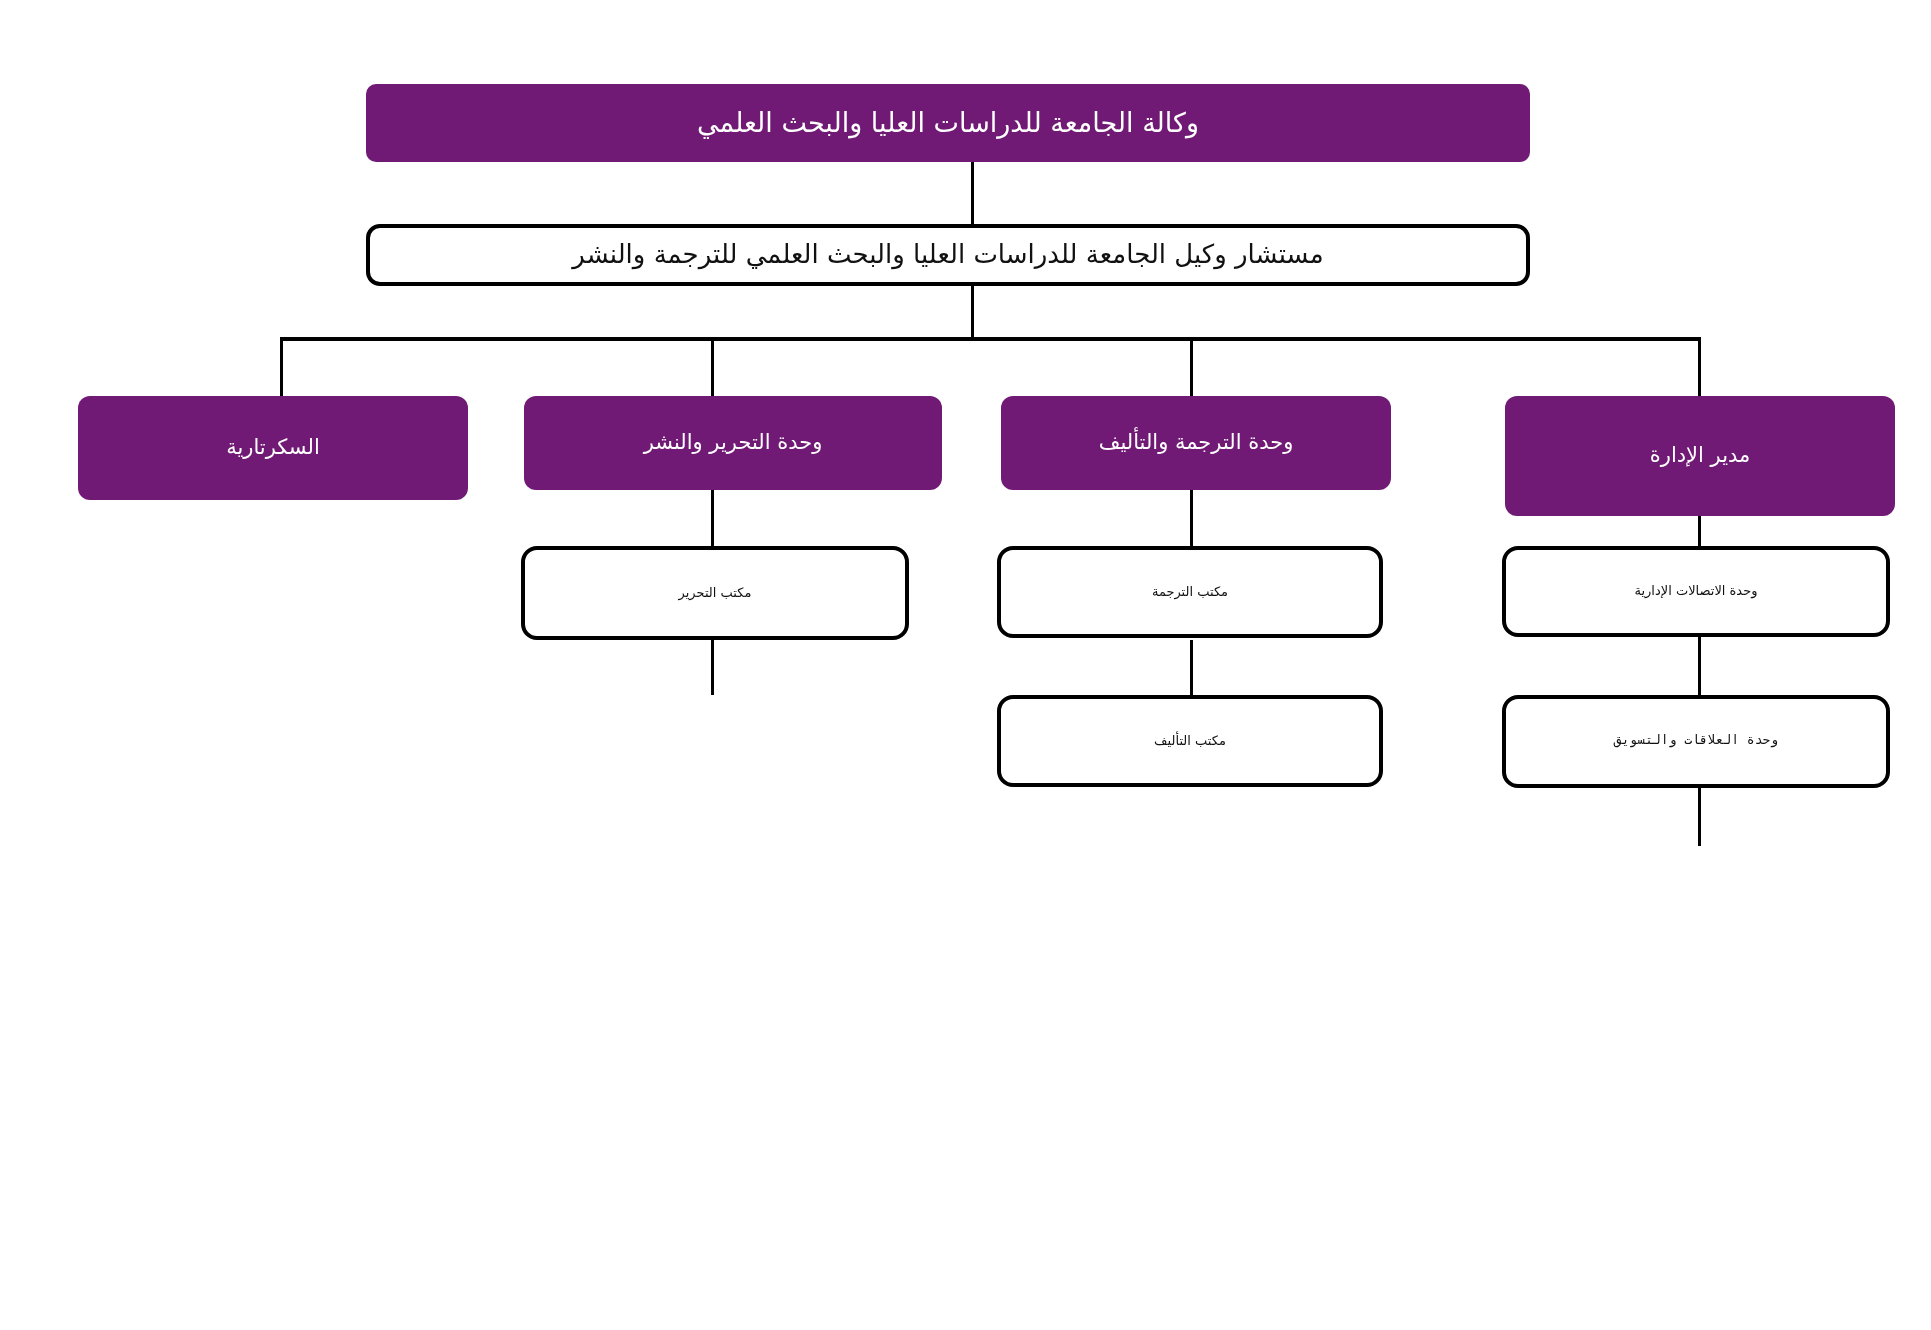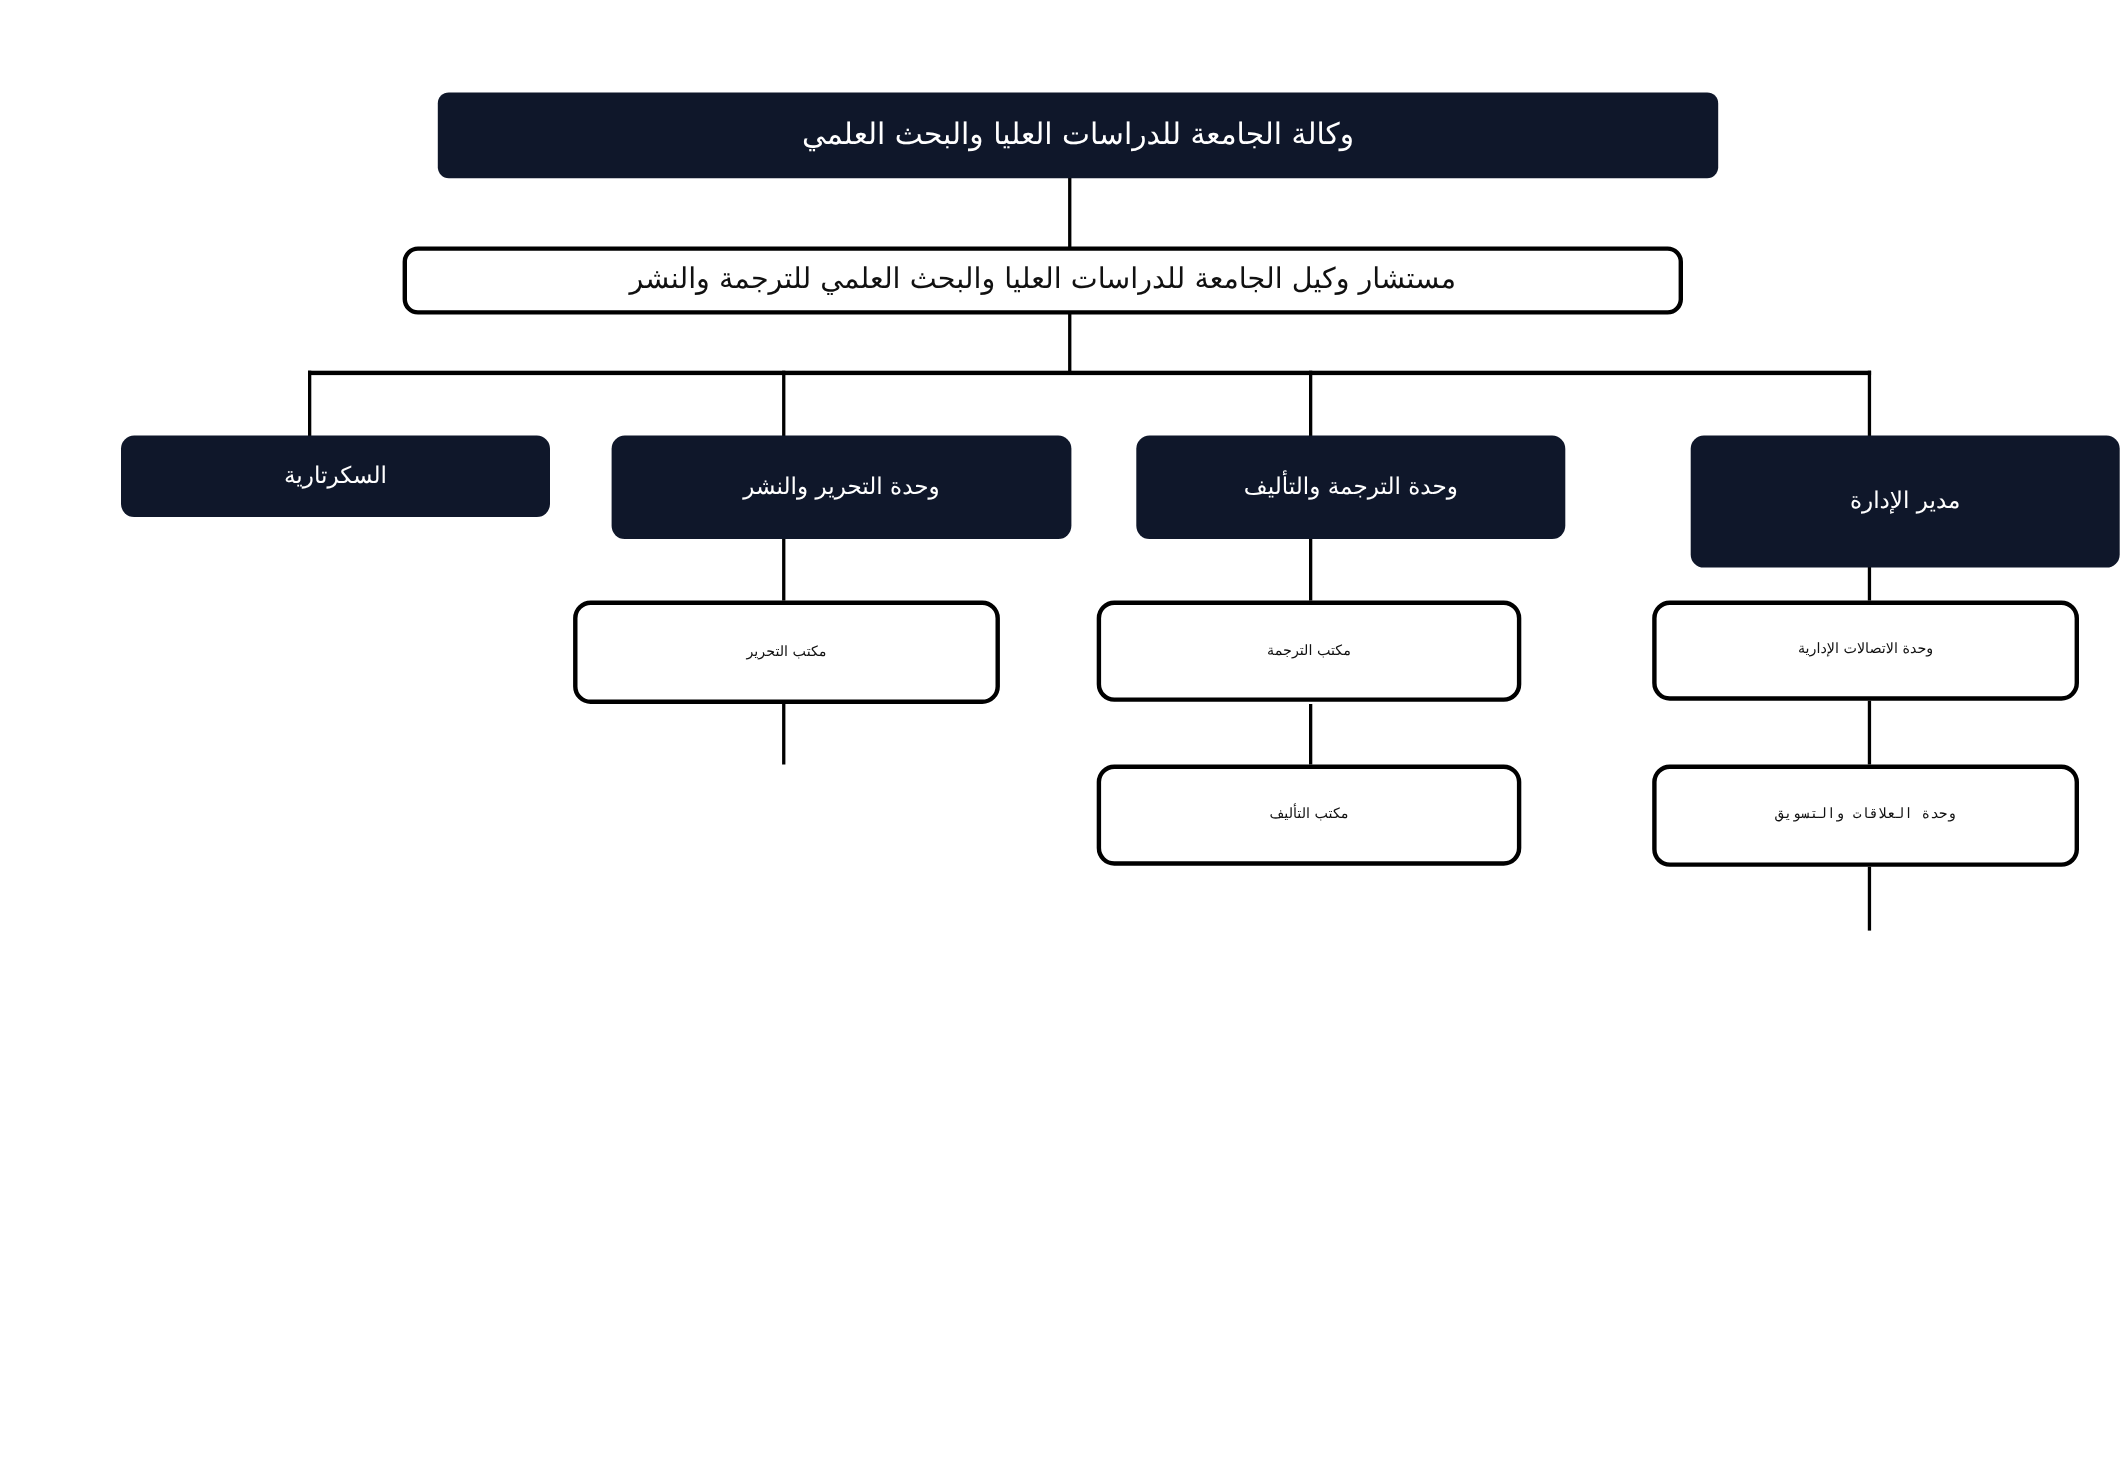--- a/index.html
+++ b/index.html
@@ -25,25 +25,24 @@
     box-sizing: border-box;
     display: flex;
     align-items: center;
     justify-content: center;
     text-align: center;
     direction: rtl;
     line-height: 1.3;
     padding: 4px 14px;
   }
   .node-green {
-    background: #0f172a;
+    background: #701a75;
     color: #ffffff;
     border-radius: 12px;
     border: 0;
-    margin-left: 32px;
   }
   .node-white {
     background: #ffffff;
     color: #111111;
     border: 4px solid #000000;
     border-radius: 16px;
   }
   .node-root {
     font-size: 27px;
     border-radius: 10px;
@@ -96,21 +95,21 @@
   <div class="conn conn-v" style="left:1698px; top:788px; height:58px;"></div>
 
   <div class="node node-green node-root" style="left:366px; top:84px; width:1164px; height:78px;">
     <span class="node-label">وكالة الجامعة للدراسات العليا والبحث العلمي</span>
   </div>
 
   <div class="node node-white node-advisor" style="left:366px; top:224px; width:1164px; height:62px;text-align:center;">
     <span class="node-label">مستشار وكيل الجامعة للدراسات العليا والبحث العلمي للترجمة والنشر</span>
   </div>
 
-  <div class="node node-green node-unit" style="left:78px; top:396px; width:390px; height:74px;">
+  <div class="node node-green node-unit" style="left:78px; top:396px; width:390px; height:104px;">
     <span class="node-label">السكرتارية</span>
   </div>
 
   <div class="node node-green node-unit" style="left:524px; top:396px; width:418px; height:94px;">
     <span class="node-label">وحدة التحرير والنشر</span>
   </div>
 
   <div class="node node-green node-unit" style="left:1001px; top:396px; width:390px; height:94px;">
     <span class="node-label">وحدة الترجمة والتأليف</span>
   </div>

